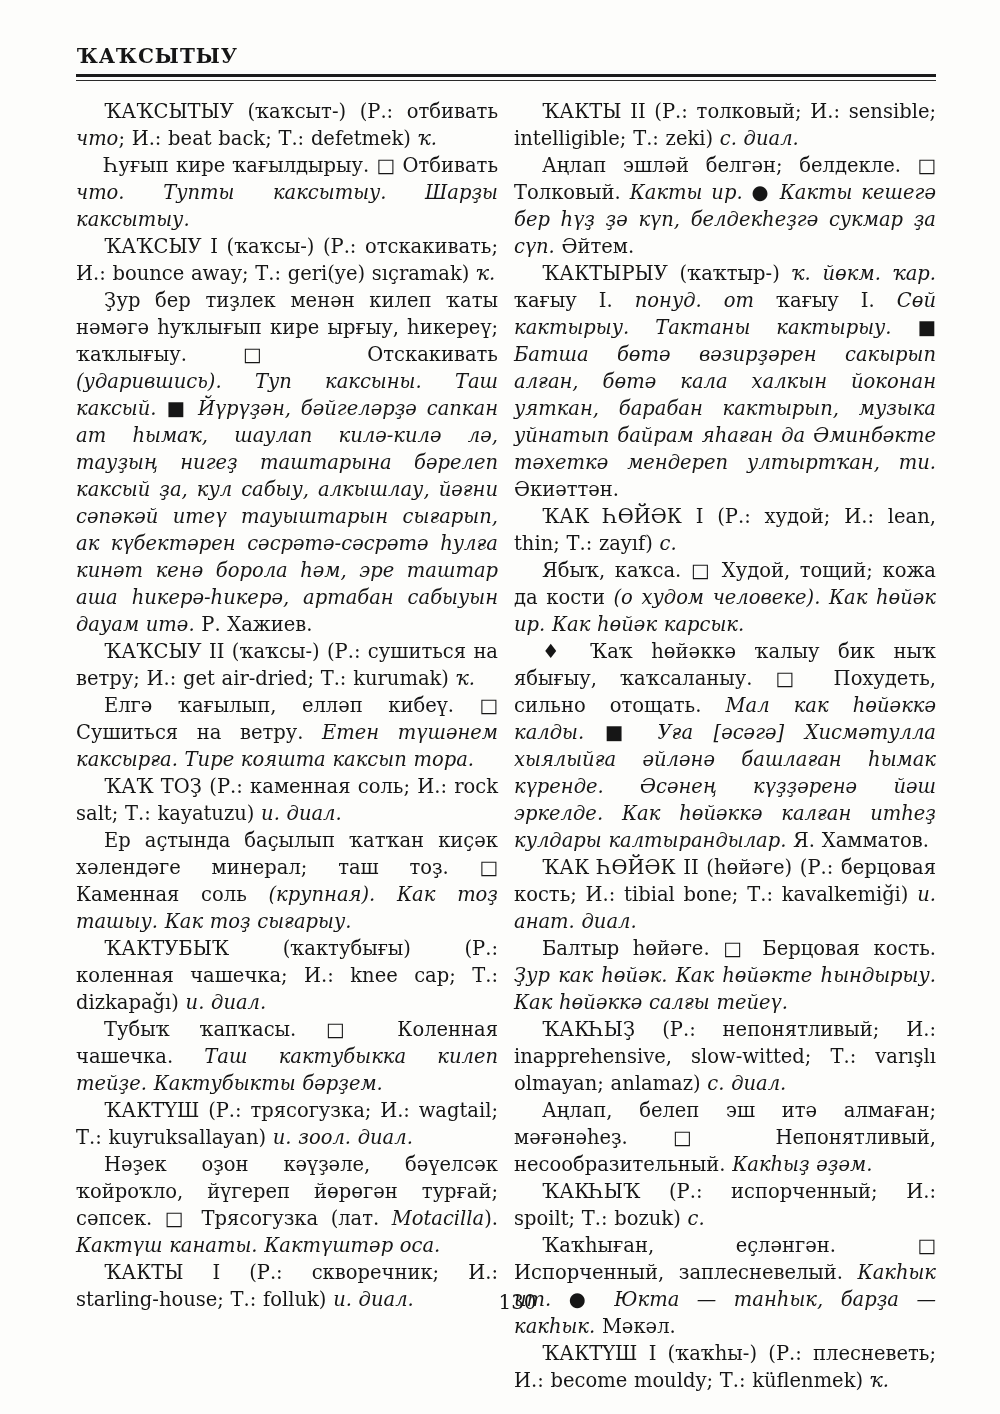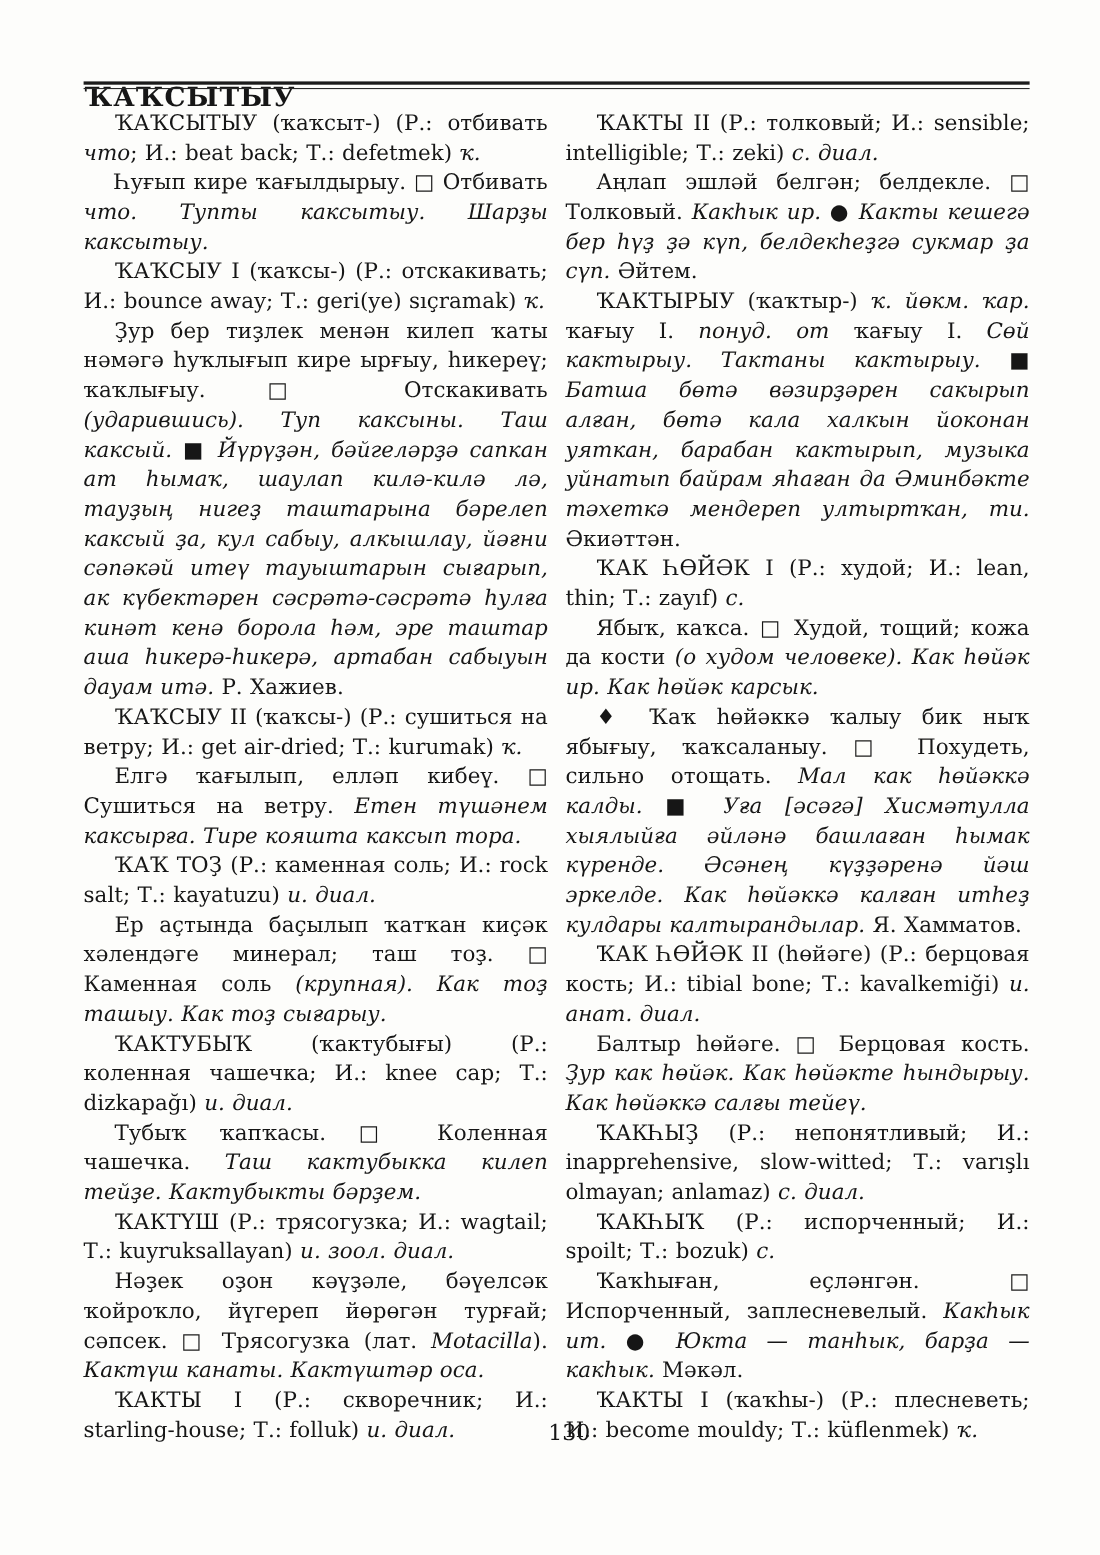--- a/index.html
+++ b/index.html
@@ -11,24 +11,23 @@
   .page {
     position: relative;
     width: 1000px; height: 1414px;
     background: #fdfdfb;
     color: #161616;
     overflow: hidden;
   }
   .running-head {
     position: absolute;
     left: 77px; top: 44px;
-    font-size: 24px;
+    font-size: 20px;
     font-weight: bold;
     letter-spacing: 1px;
-    margin-top: 29px;
   }
   .head-rule {
     position: absolute;
     left: 76px; right: 64px; top: 74px;
     height: 3px;
     border-top: 3px solid #1b1b1b;
     border-bottom: 1px solid #2a2a2a;
   }
   .columns {
     position: absolute;
@@ -80,28 +79,29 @@
         <p class="para"><span class="run-b">ҠАҠ ТОҘ </span><span class="run-r">(Р.: каменная соль; И.: rock salt; Т.: kayatuzu) </span><span class="run-i">и. диал.</span></p>
         <p class="para"><span class="run-r">Ер аҫтында баҫылып ҡатҡан киҫәк хәлендәге минерал; таш тоҙ. □ Каменная соль </span><span class="run-i">(крупная). Как тоҙ ташыу. Как тоҙ сығарыу.</span></p>
         <p class="para"><span class="run-b">ҠАКТУБЫҠ (ҡактубығы) </span><span class="run-r">(Р.: коленная чашечка; И.: knee cap; Т.: dizkapağı) </span><span class="run-i">и. диал.</span></p>
         <p class="para"><span class="run-r">Тубыҡ ҡапҡасы. □ Коленная чашечка. </span><span class="run-i">Таш кактубыкка килеп тейҙе. Кактубыкты бәрҙем.</span></p>
         <p class="para"><span class="run-b">ҠАКТҮШ </span><span class="run-r">(Р.: трясогузка; И.: wagtail; Т.: kuyruksallayan) </span><span class="run-i">и. зоол. диал.</span></p>
         <p class="para"><span class="run-r">Нәҙек оҙон кәүҙәле, бәүелсәк ҡойроҡло, йүгереп йөрөгән турғай; сәпсек. □ Трясогузка (лат. </span><span class="run-i">Motacilla</span><span class="run-r">). </span><span class="run-i">Кактүш канаты. Кактүштәр оса.</span></p>
         <p class="para"><span class="run-b">ҠАКТЫ I </span><span class="run-r">(Р.: скворечник; И.: starling-house; Т.: folluk) </span><span class="run-i">и. диал.</span></p>
       </div>
     <div class="col">
         <p class="para"><span class="run-b">ҠАКТЫ II </span><span class="run-r">(Р.: толковый; И.: sensible; intelligible; Т.: zeki) </span><span class="run-i">с. диал.</span></p>
-        <p class="para"><span class="run-r">Аңлап эшләй белгән; белдекле. □ Толковый. </span><span class="run-i">Какһык ир.</span><span class="run-r"> ● </span><span class="run-i">Какты кешегә бер һүҙ ҙә күп, белдекһеҙгә сукмар ҙа сүп.</span><span class="run-r"> Әйтем.</span></p>
+        <p class="para"><span class="run-r">Аңлап эшләй белгән; белдекле. □ Толковый. </span><span class="run-i">Какты ир.</span><span class="run-r"> ● </span><span class="run-i">Какты кешегә бер һүҙ ҙә күп, белдекһеҙгә сукмар ҙа сүп.</span><span class="run-r"> Әйтем.</span></p>
         <p class="para"><span class="run-b">ҠАКТЫРЫУ (ҡаҡтыр-) </span><span class="run-i">ҡ. йөкм. ҡар. </span><span class="run-b">ҡағыу I. </span><span class="run-i">понуд. от </span><span class="run-b">ҡағыу I. </span><span class="run-i">Сөй кактырыу. Тактаны кактырыу.</span><span class="run-r"> ■ </span><span class="run-i">Батша бөтә вәзирҙәрен сакырып алған, бөтә кала халкын йоконан уяткан, барабан кактырып, музыка уйнатып байрам яһаған да Әминбәкте тәхеткә мендереп ултыртҡан, ти.</span><span class="run-r"> Әкиәттән.</span></p>
         <p class="para"><span class="run-b">ҠАК ҺӨЙӘК I </span><span class="run-r">(Р.: худой; И.: lean, thin; Т.: zayıf) </span><span class="run-i">с.</span></p>
         <p class="para"><span class="run-r">Ябыҡ, каҡса. □ Худой, тощий; кожа да кости </span><span class="run-i">(о худом человеке). Как һөйәк ир. Как һөйәк карсык.</span></p>
         <p class="para"><span class="run-r">♦ </span><span class="run-b">Ҡаҡ һөйәккә ҡалыу </span><span class="run-r">бик ныҡ ябығыу, ҡаҡсаланыу. □ Похудеть, сильно отощать. </span><span class="run-i">Мал как һөйәккә калды.</span><span class="run-r"> ■ </span><span class="run-i">Уға [әсәгә] Хисмәтулла хыялыйға әйләнә башлаған һымак күренде. Әсәнең күҙҙәренә йәш эркелде. Как һөйәккә калған итһеҙ кулдары калтырандылар.</span><span class="run-r"> Я. Хамматов.</span></p>
         <p class="para"><span class="run-b">ҠАК ҺӨЙӘК II (һөйәге) </span><span class="run-r">(Р.: берцовая кость; И.: tibial bone; Т.: kavalkemiği) </span><span class="run-i">и. анат. диал.</span></p>
         <p class="para"><span class="run-r">Балтыр һөйәге. □ Берцовая кость. </span><span class="run-i">Ҙур как һөйәк. Как һөйәкте һындырыу. Как һөйәккә салғы тейеү.</span></p>
         <p class="para"><span class="run-b">ҠАКҺЫҘ </span><span class="run-r">(Р.: непонятливый; И.: inapprehensive, slow-witted; Т.: varışlı olmayan; anlamaz) </span><span class="run-i">с. диал.</span></p>
+        <p class="para"><span class="run-r">Аңлап, белеп эш итә алмаған; мәғәнәһеҙ. □ Непонятливый, несообразительный. </span><span class="run-i">Какһыҙ әҙәм.</span></p>
         <p class="para"><span class="run-b">ҠАКҺЫҠ </span><span class="run-r">(Р.: испорченный; И.: spoilt; Т.: bozuk) </span><span class="run-i">с.</span></p>
         <p class="para"><span class="run-r">Ҡаҡһыған, еҫләнгән. □ Испорченный, заплесневелый. </span><span class="run-i">Какһык ит.</span><span class="run-r"> ● </span><span class="run-i">Юкта — танһык, барҙа — какһык.</span><span class="run-r"> Мәкәл.</span></p>
-        <p class="para"><span class="run-b">ҠАКТЫ I (ҡаҡһы-) </span><span class="run-r">(Р.: плесневеть; И.: become mouldy; Т.: küflenmek) </span><span class="run-i">ҡ.</span></p>
+        <p class="para"><span class="run-b">ҠАКТҮШ I (ҡаҡһы-) </span><span class="run-r">(Р.: плесневеть; И.: become mouldy; Т.: küflenmek) </span><span class="run-i">ҡ.</span></p>
       </div>
   </div>
 
   <div class="page-number">130</div>
 </div>
 
 </body></html>

